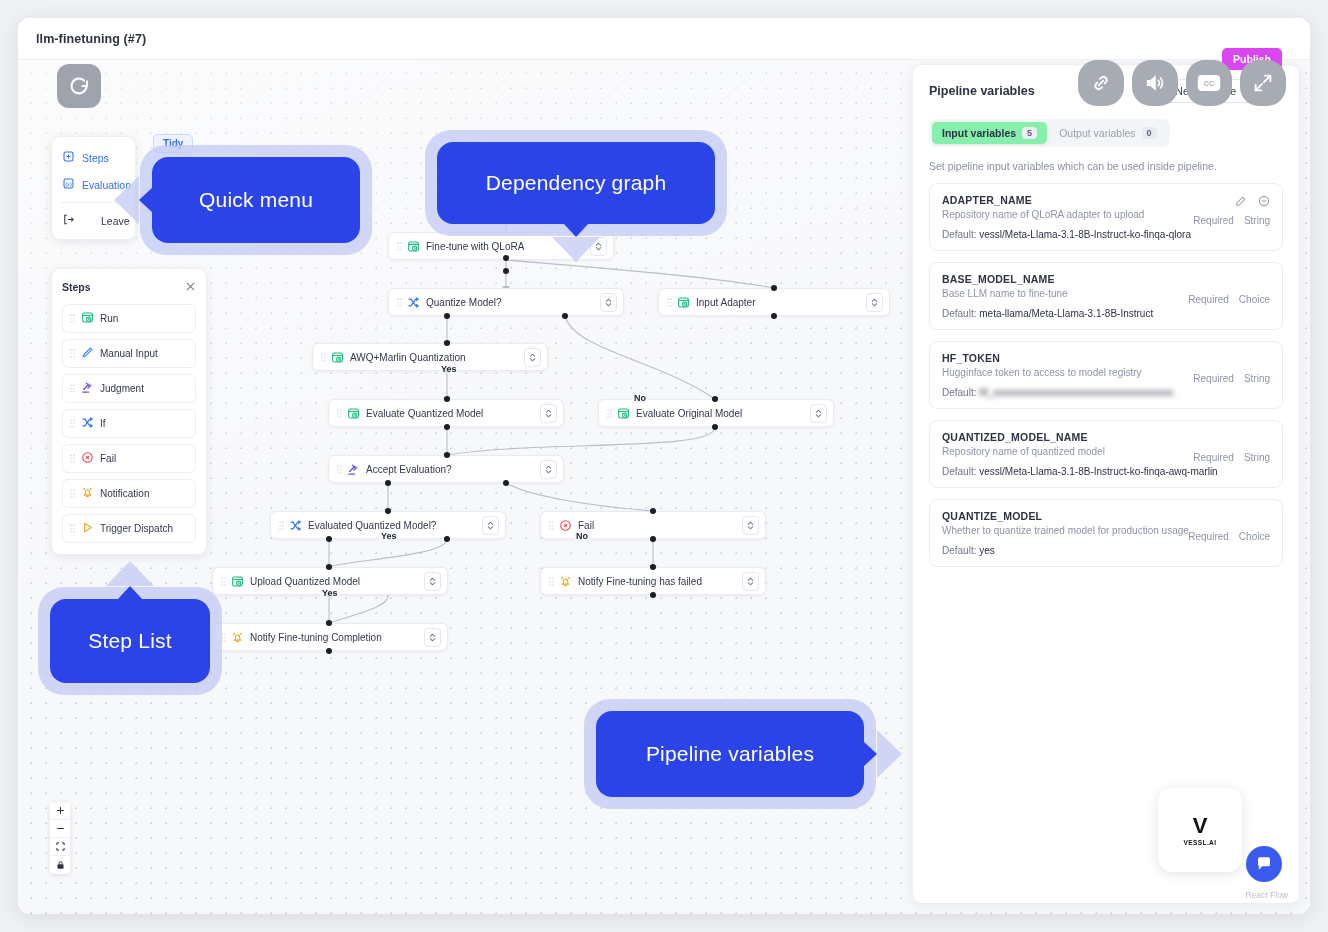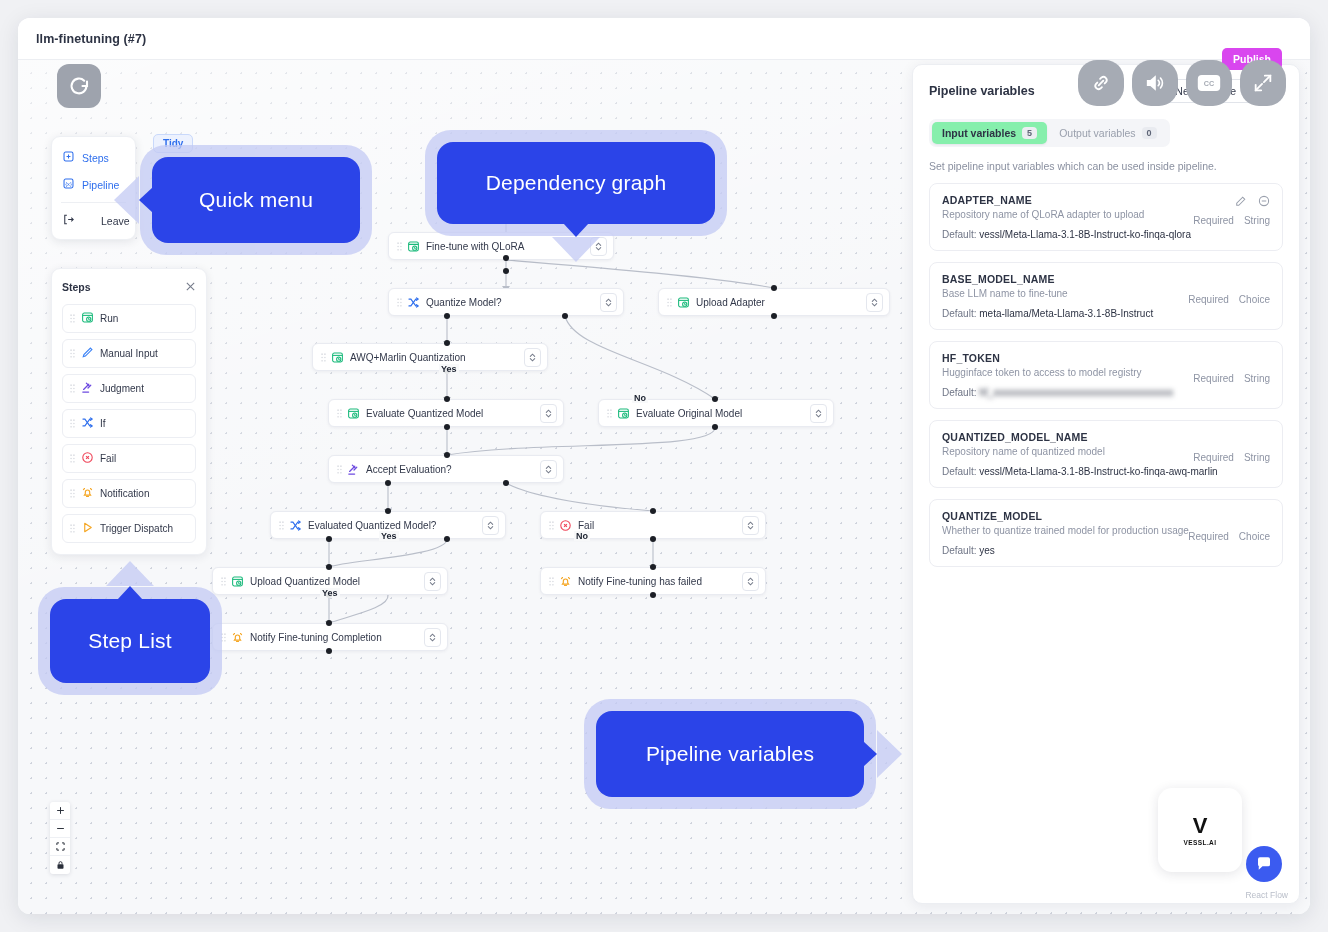--- a/index.html
+++ b/index.html
@@ -341,21 +341,21 @@
             <circle cx="4.7" cy="10" r="1"></circle>
           </svg>
     <span style="margin-left:5px;display:flex">
             <svg width="13" height="13" viewBox="0 0 16 16" fill="none" stroke="#18b97a" stroke-width="1.3">
         <rect x="2" y="2.5" width="12" height="11" rx="2"></rect>
               <path d="M2 5.4h12"></path>
         <circle cx="9.5" cy="10" r="2.6" fill="#fff"></circle>
               <path d="M9.5 8.4v1.6l1.1.8"></path>
             </svg>
           </span>
-    <span class="nlabel">Upload Adapter</span>
+    <span class="nlabel">Input Adapter</span>
     <span class="spin">
             <svg width="9" height="11" viewBox="0 0 10 13" fill="none" stroke="#767c8b" stroke-width="1.2" stroke-linecap="round">
               <path d="M2.4 5.2L5 2.6l2.6 2.6"></path>
               <path d="M2.4 7.8L5 10.4l2.6-2.6"></path>
             </svg>
           </span>
   </div>
   <div class="node" style="left:294px;top:283px;width:236px">
     <svg class="grip" viewBox="0 0 6 12" fill="#aeb3bf">
             <circle cx="1.3" cy="2" r="1"></circle>
@@ -597,21 +597,21 @@
         </span>
         <span class="lbl">Steps</span>
       </div>
       <div class="qm-item">
         <span>
           <svg width="13" height="13" viewBox="0 0 16 16" fill="none" stroke="#2f6fed" stroke-width="1.3">
             <rect x="2.5" y="2.5" width="11" height="11" rx="2"></rect>
             <text x="8" y="11" font-size="7" fill="#2f6fed" stroke="none" text-anchor="middle" font-family="Liberation Sans">{x}</text>
           </svg>
         </span>
-        <span class="lbl">Pipeline</span>
+        <span class="lbl">Evaluation</span>
       </div>
       <div class="qm-sep"></div>
       <div class="qm-item leave">
         <span>
           <svg width="13" height="13" viewBox="0 0 16 16" fill="none" stroke="#32384a" stroke-width="1.3">
             <path d="M6 2.8H3.4v10.4H6M7.6 8h6M11.4 5.6 13.8 8l-2.4 2.4"></path>
           </svg>
         </span>
         <span class="lbl">Leave</span>
       </div>

